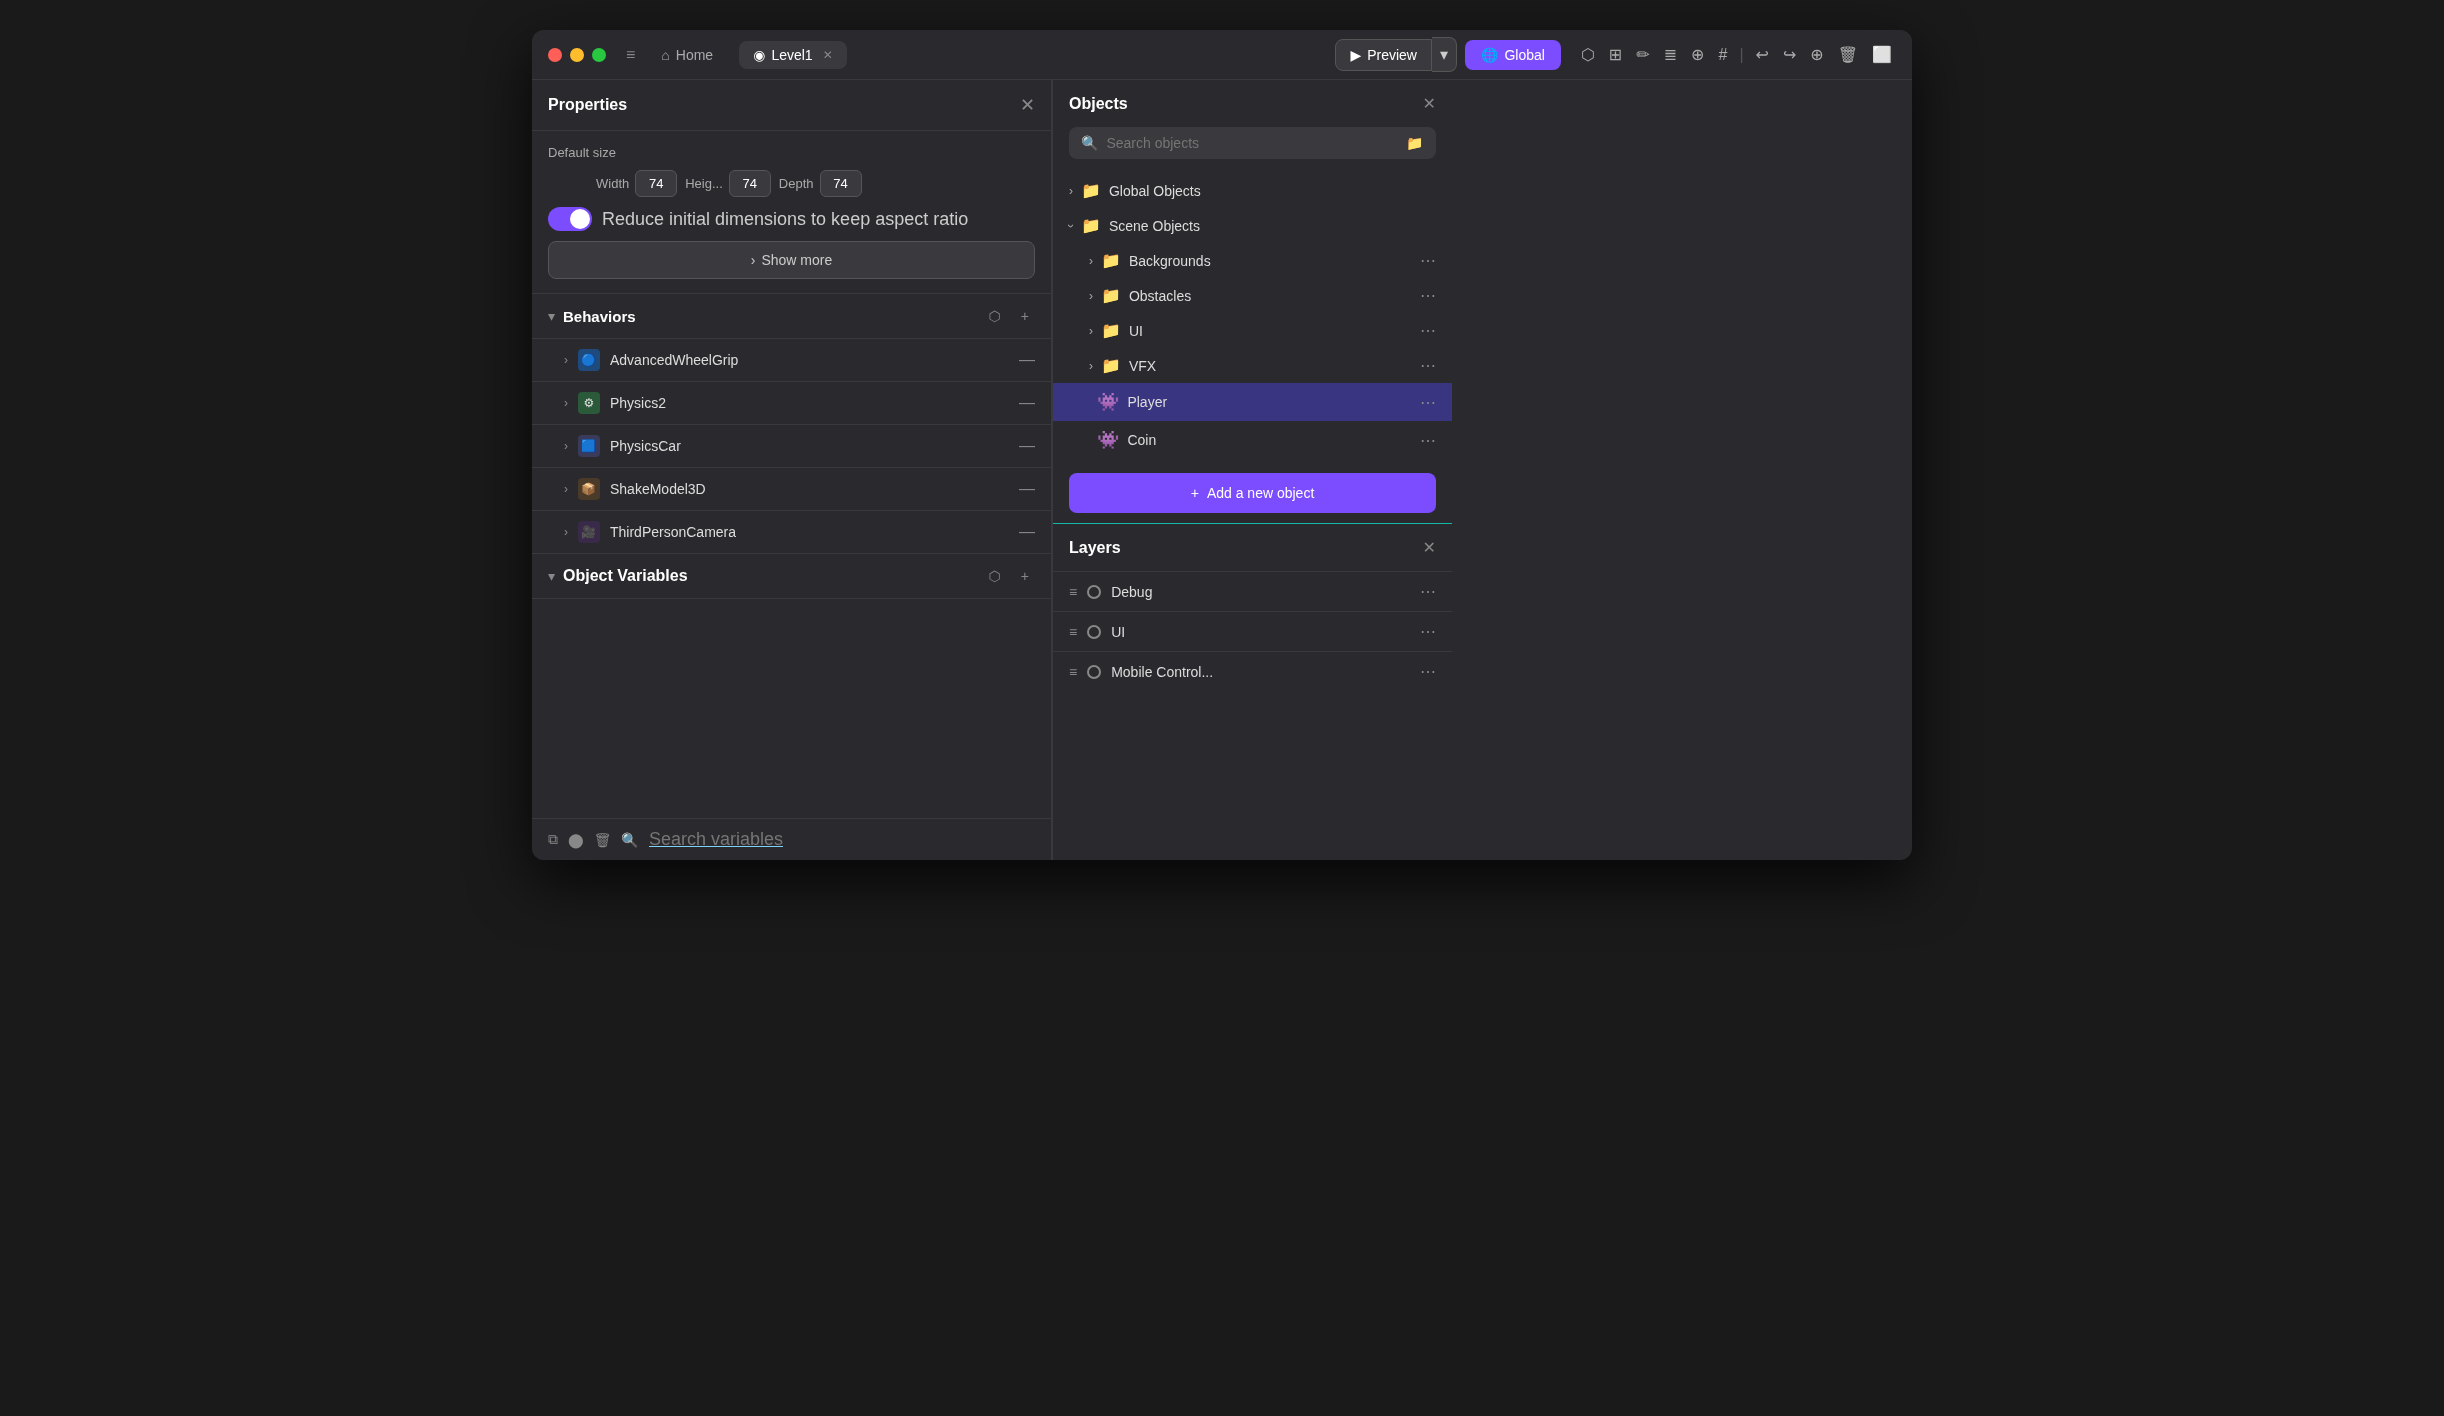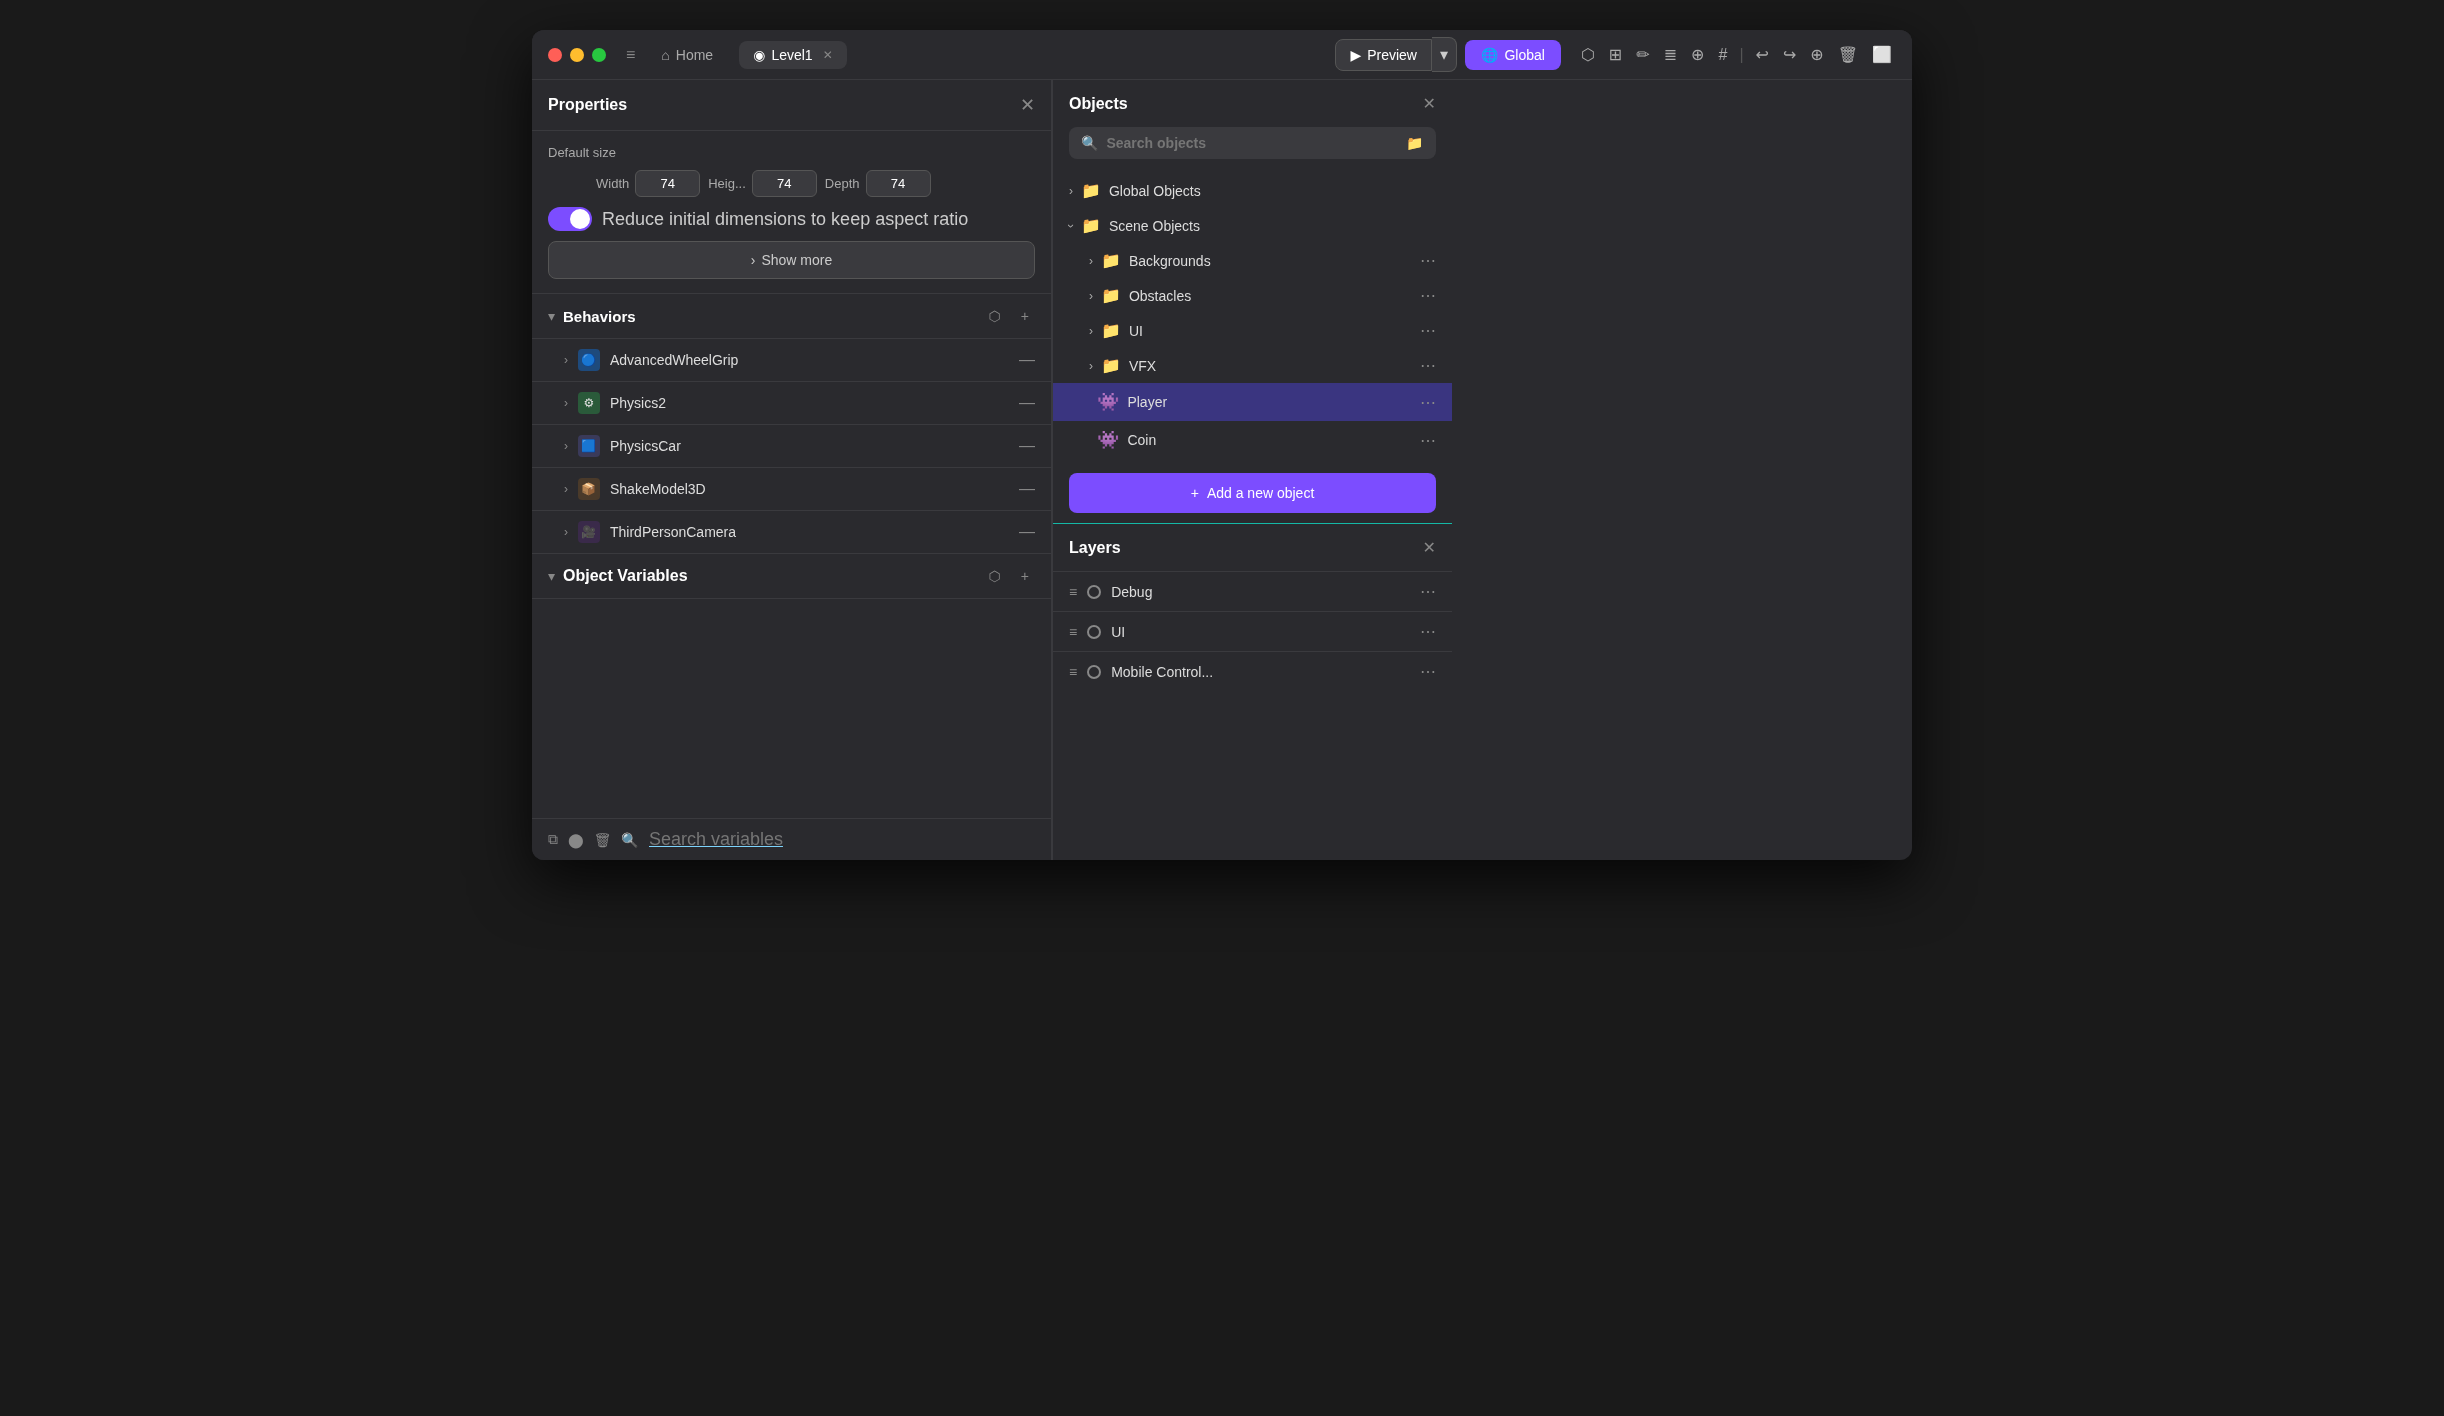--- a/index.html
+++ b/index.html
@@ -94,21 +94,21 @@
     }
     .panel-title { font-size: 16px; font-weight: 600; color: #fff; }
     .panel-close { color: #888; cursor: pointer; font-size: 18px; }
     .default-size-section { padding: 14px 16px; border-bottom: 1px solid #3a3a3e; }
     .section-label { font-size: 13px; color: #aaa; margin-bottom: 10px; }
     .size-row { display: flex; align-items: center; gap: 8px; margin-bottom: 10px; margin-left: 48px; }
     .size-field { display: flex; align-items: center; gap: 6px; }
     .size-label { font-size: 13px; color: #aaa; }
     .size-input {
       background: #3a3a3e; border: 1px solid #555; border-radius: 6px;
-      color: #fff; font-size: 13px; padding: 5px 10px; width: 65px; text-align: center;
+      color: #fff; font-size: 13px; padding: 5px 10px; width: 42px; text-align: center;
     }
     .toggle-row { display: flex; align-items: center; gap: 10px; margin-bottom: 10px; }
     .toggle {
       width: 44px; height: 24px; background: #7c4dff; border-radius: 12px;
       position: relative; cursor: pointer;
     }
     .toggle-knob {
       width: 20px; height: 20px; background: #fff; border-radius: 50%;
       position: absolute; top: 2px; right: 2px; transition: 0.2s;
     }
@@ -220,21 +220,21 @@
     }
     .objects-title { font-size: 16px; font-weight: 600; color: #fff; }
     .search-bar {
       display: flex; align-items: center; gap: 8px;
       background: #3a3a3e; border-radius: 8px; padding: 8px 12px;
       margin: 0 16px 10px 16px;
     }
     .search-icon { color: #888; font-size: 14px; }
     .search-input {
       background: transparent; border: none; color: #bef264; font-size: 14px;
-      outline: none; flex: 1; font-weight: bold;
+      outline: none; flex: 1;
     }
     .objects-list { padding: 4px 0; }
     .obj-group {
       padding: 8px 16px; display: flex; align-items: center; justify-content: space-between;
       cursor: pointer;
     }
     .obj-group-left { display: flex; align-items: center; gap: 8px; }
     .obj-group-chevron { color: #aaa; font-size: 12px; }
     .obj-group-folder { color: #aaa; font-size: 16px; }
     .obj-group-name { font-size: 14px; color: #ddd; }

